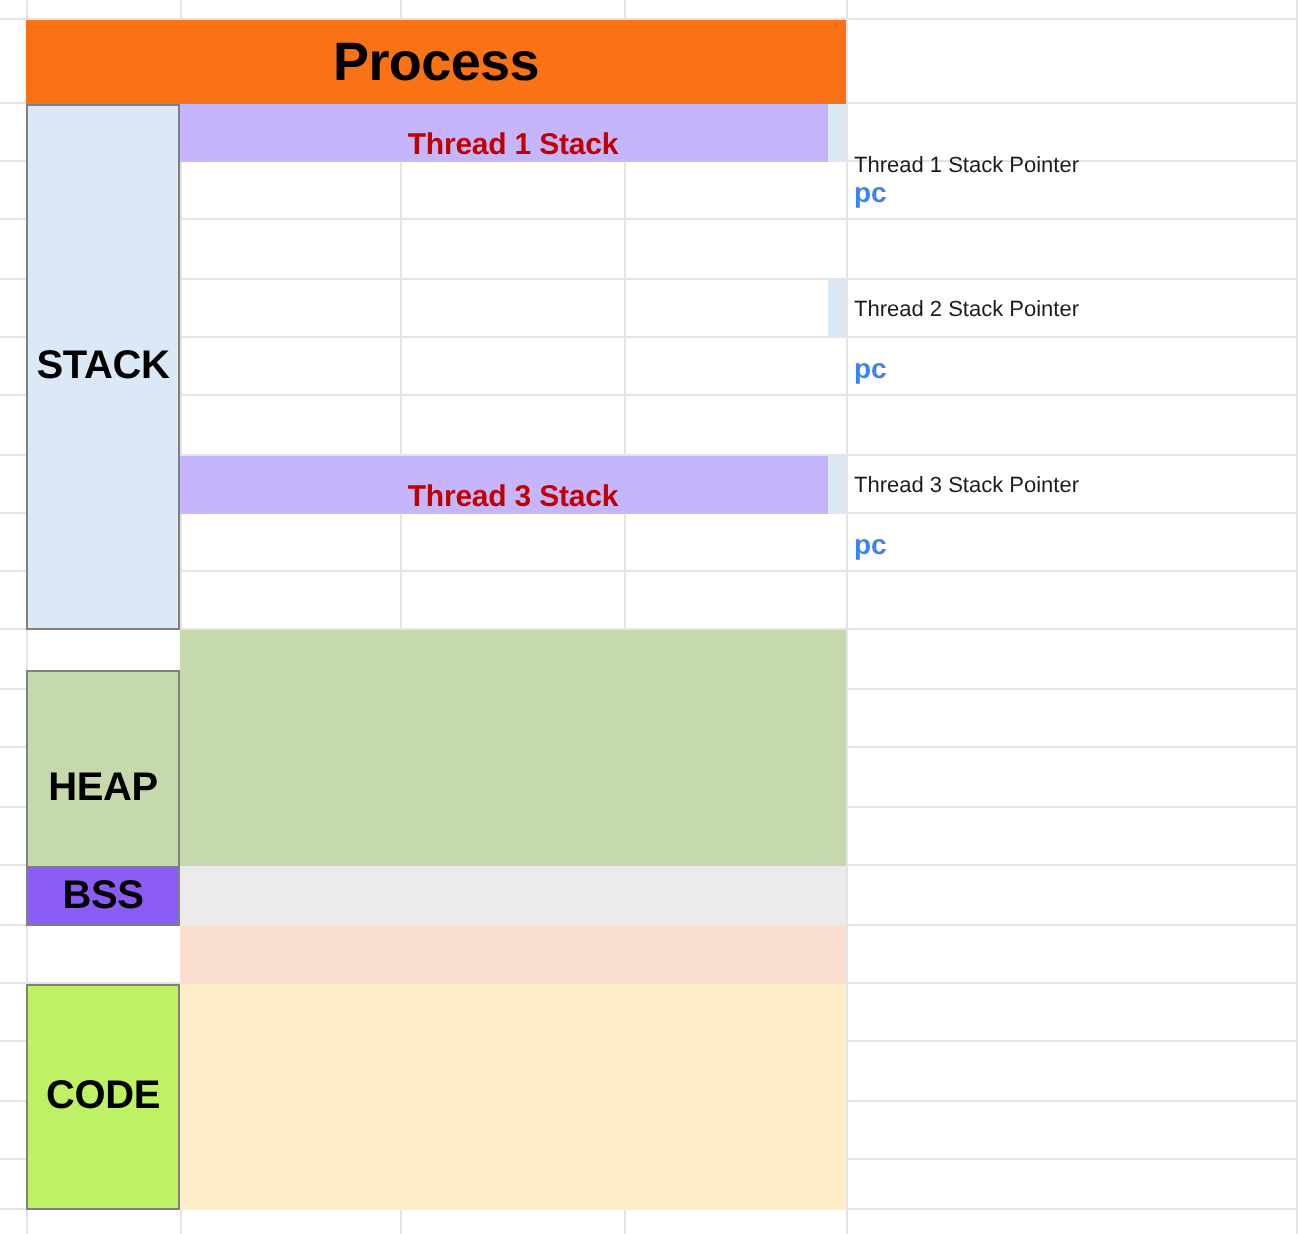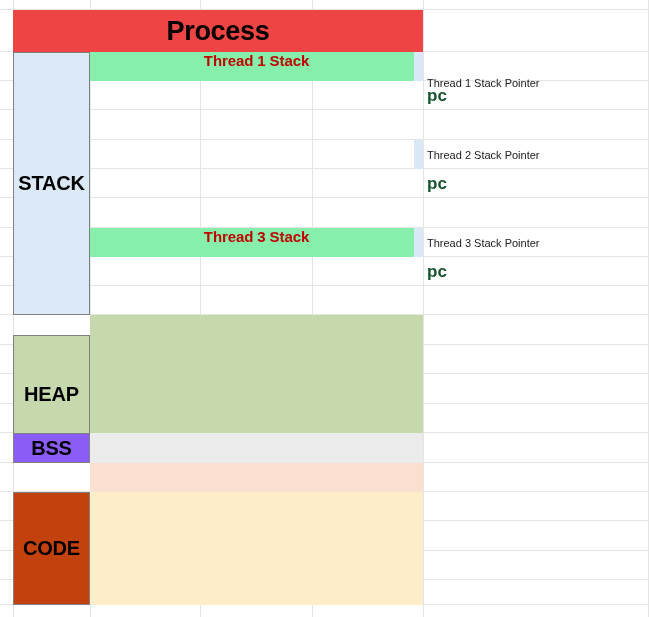--- a/index.html
+++ b/index.html
@@ -35,21 +35,21 @@
     background: #e4e4e4;
   }
 
   
   .title-cell {
     position: absolute;
     left: 13px;
     top: 10px;
     width: 410px;
     height: 42px;
-    background: #ef4444;
+    background: #f97316;
     display: flex;
     align-items: center;
     justify-content: center;
     box-sizing: border-box;
   }
   .title-cell .title-text {
     font-size: 27px;
     font-weight: bold;
     color: #000000;
     letter-spacing: -0.3px;
@@ -69,42 +69,42 @@
   .segment .seg-label {
     font-size: 20px;
     font-weight: bold;
     color: #000000;
     letter-spacing: -0.2px;
   }
   .seg-stack { top: 52px;  height: 263px; background: #dbe8f6; }
   .seg-heap  { top: 315px; height: 118px; background: #c6d9ac; margin-top: 20px; }
   .seg-bss   { top: 433px; height: 30px;  background: #8b5cf6; text-align: right; }
   .seg-data  { top: 463px; height: 29px;  background: #84cc16; margin-top: 37px; }
-  .seg-code  { top: 492px; height: 113px; background: #c2410c; }
+  .seg-code  { top: 492px; height: 113px; background: #bef264; }
 
   
   .bodyfill {
     position: absolute;
     left: 90px;
     width: 333px;
   }
   .fill-heap { top: 315px; height: 118px; background: #c6d9ac; }
   .fill-bss  { top: 433px; height: 30px;  background: #ebebeb; }
   .fill-data { top: 463px; height: 29px;  background: #fbe0d2; }
   .fill-code { top: 492px; height: 113px; background: #fdeec9; }
 
   
   .thread-band {
     position: absolute;
     left: 90px;
     width: 333px;
     height: 29px;
-    background: #86efac;
-    display: flex;
-    align-items: flex-start;
+    background: #c4b5fd;
+    display: flex;
+    align-items: flex-end;
     justify-content: center;
   }
   .thread-band .thread-text {
     font-size: 15px;
     font-weight: bold;
     color: #c00000;
     letter-spacing: -0.1px;
   }
   .band-1 { top: 52px; }
   .band-2 { top: 140px; }
@@ -141,23 +141,23 @@
 
   .pc-label {
     position: absolute;
     left: 424px;
     width: 220px;
     height: 29px;
     display: flex;
     align-items: center;
     box-sizing: border-box;
     padding-left: 3px;
-    font-size: 17px;
-    font-weight: bold;
-    color: #14532d;
+    font-size: 14px;
+    font-weight: bold;
+    color: #3b82f6;
   }
   .pc-1 { top: 81px; }
   .pc-2 { top: 169px; }
   .pc-3 { top: 257px; }
 </style>
 </head>
 <body>
 
 <div id="sheet">
 

